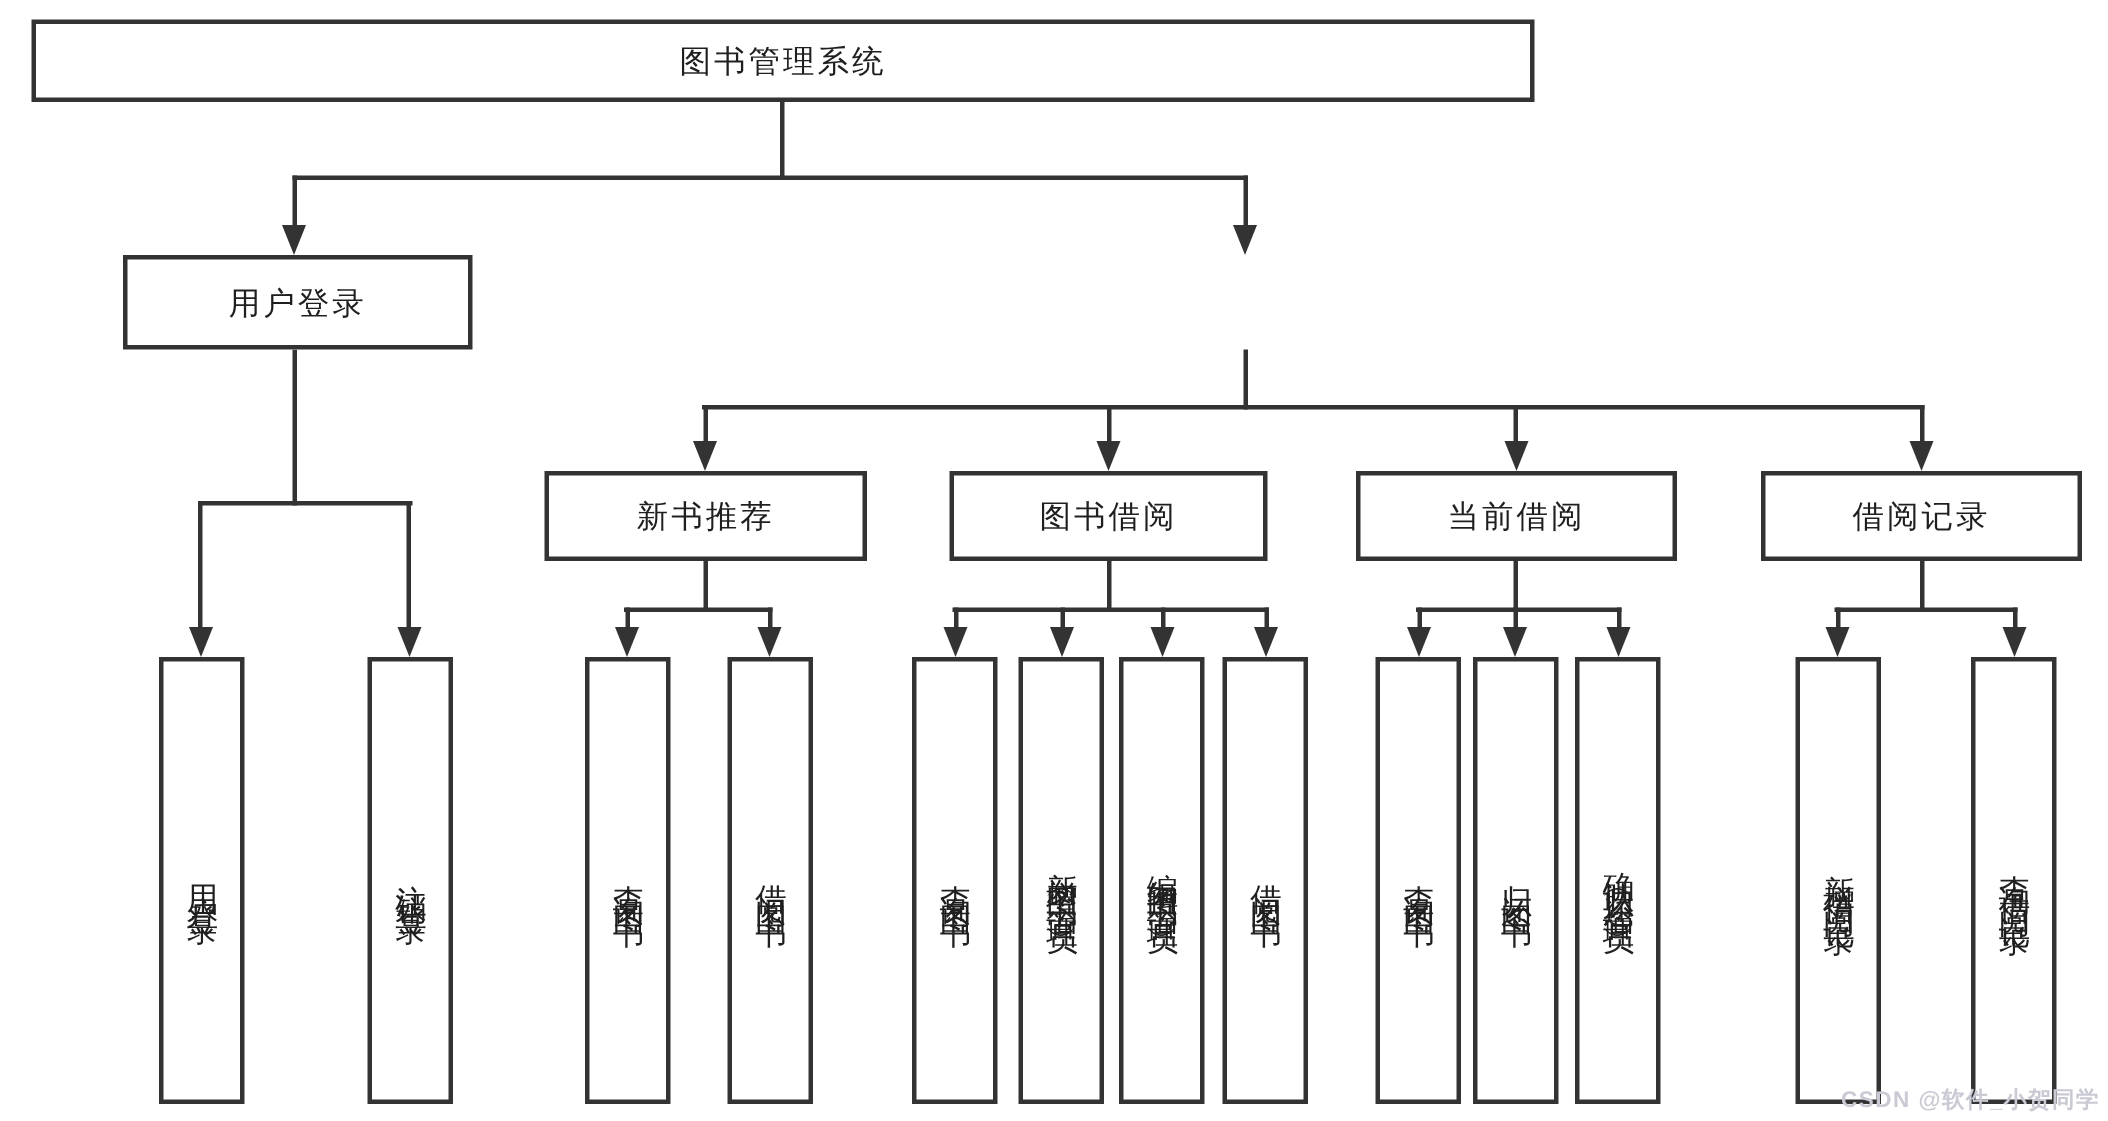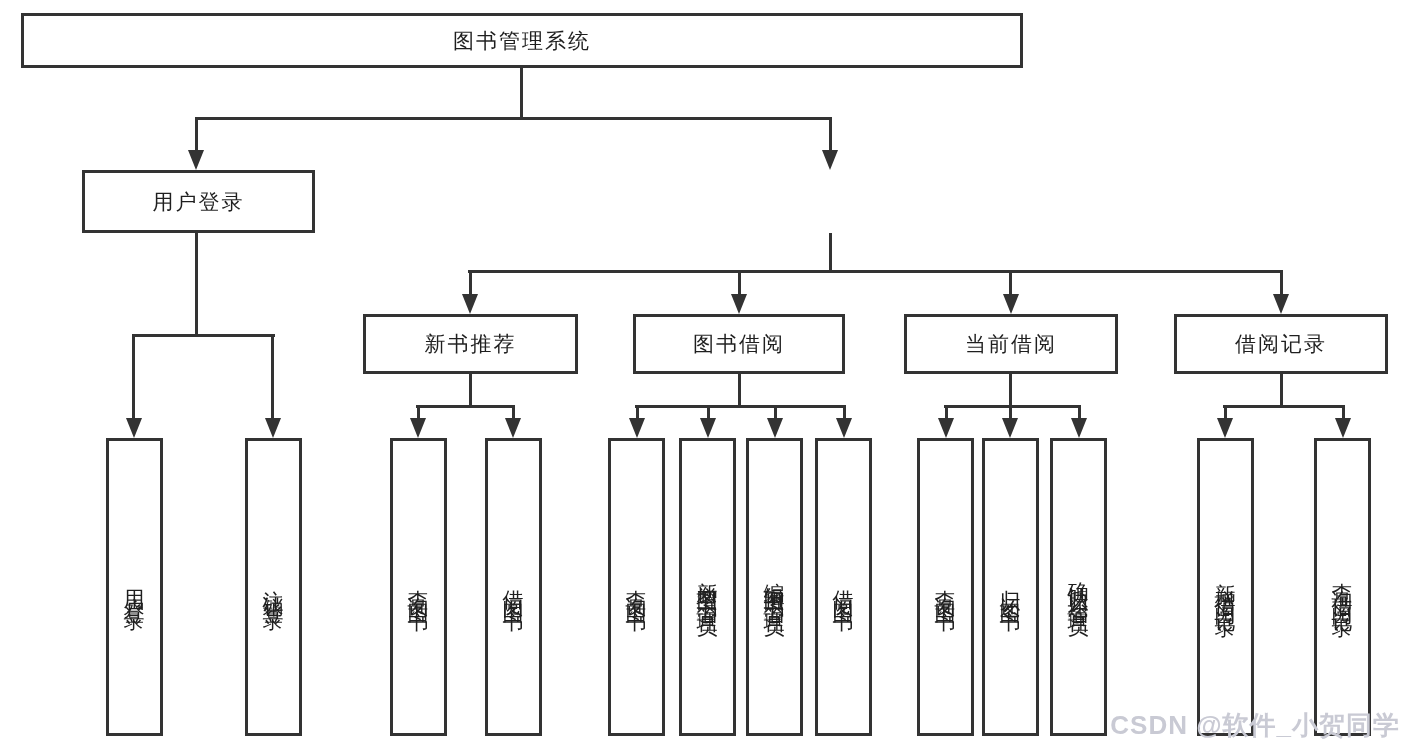--- a/index.html
+++ b/index.html
@@ -44,21 +44,21 @@
     width: 0;
     height: 0;
     border-left: 8px solid transparent;
     border-right: 8px solid transparent;
     border-top: 20px solid #333333;
   }
   .wm {
     position: absolute;
     right: 5px;
     bottom: 4px;
-    font-size: 26px;
+    font-size: 15px;
     letter-spacing: 1px;
     color: #c9cad4;
     font-weight: bold;
   }
 </style>
 </head>
 <body>
 
 <div class="canvas">
 

